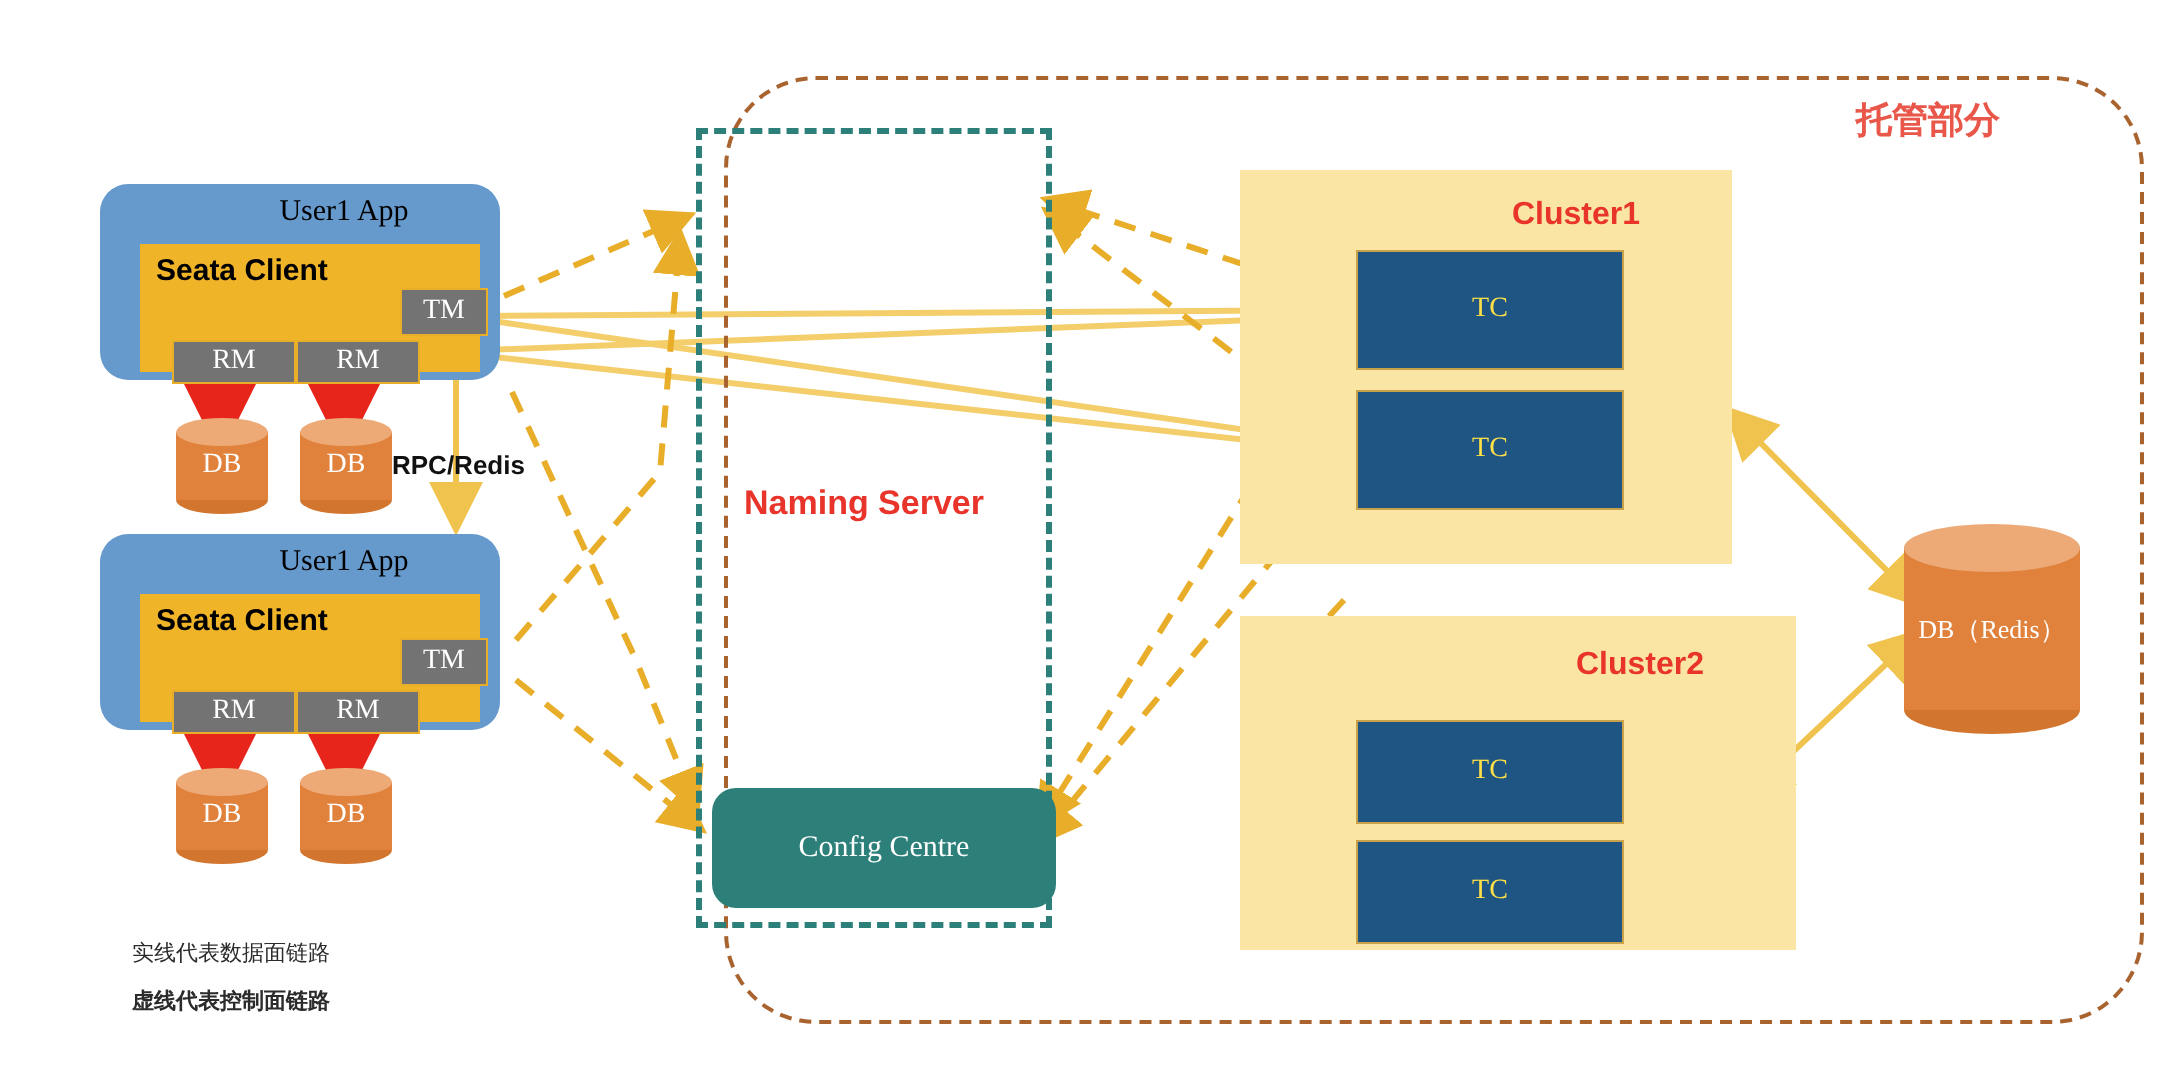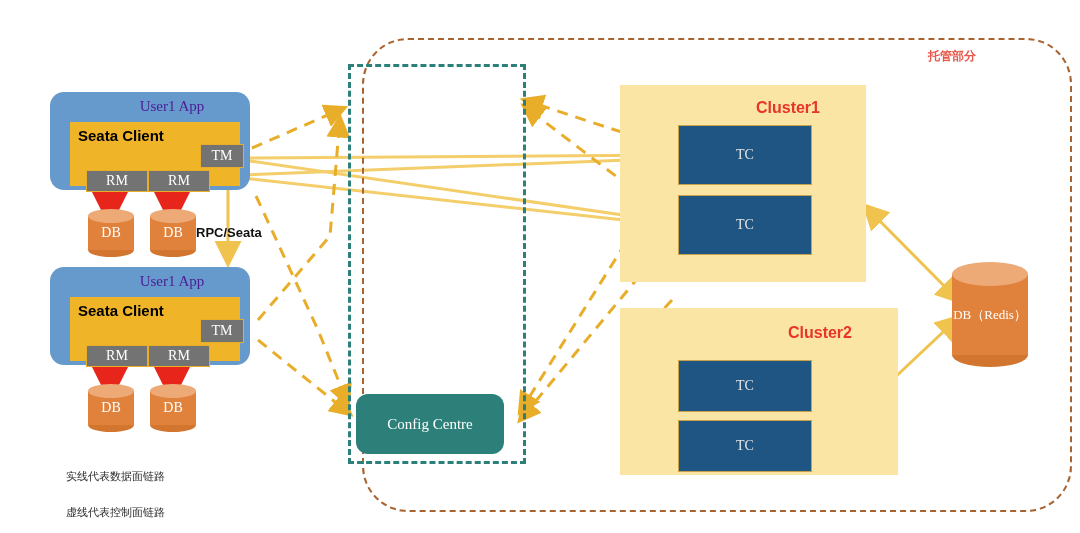--- a/index.html
+++ b/index.html
@@ -6,21 +6,21 @@
   body{width:1080px;height:533px;position:relative;overflow:hidden;
        font-family:"Liberation Sans",sans-serif;}
   #stage{position:absolute;inset:0;width:1080px;height:533px;}
   svg#wires{position:absolute;left:0;top:0;width:1080px;height:533px;pointer-events:none;}
 
   .box{position:absolute;box-sizing:border-box;}
 
   
   .app{background:#6699cc;border-radius:14px;}
   .app-title{position:absolute;left:0;right:0;top:6px;text-align:center;
-             color:#4c1d95;font-family:"Liberation Serif",serif;font-size:15px;padding-left:44px;}
+             color:#000000;font-family:"Liberation Serif",serif;font-size:15px;padding-left:44px;}
   .seata{position:absolute;background:#f0b429;}
   .seata-label{position:absolute;left:8px;top:5px;color:#000000;
                font-size:15px;font-weight:bold;}
   .teal{position:absolute;background:#737373;border:1px solid #e8ae2a;
         color:#ffffff;display:flex;align-items:center;justify-content:center;
         font-family:"Liberation Serif",serif;font-size:14px;}
 
   
   .cyl{position:absolute;}
   .cyl .body{position:absolute;left:0;right:0;top:7px;bottom:7px;
@@ -38,26 +38,26 @@
   .naming-label{position:absolute;color:#e8342a;font-size:17px;font-weight:bold;}
   .centre{position:absolute;background:#2d8079;border-radius:12px;color:#fff;
           display:flex;align-items:center;justify-content:center;
           font-family:"Liberation Serif",serif;font-size:15px;}
 
   
   .cluster{position:absolute;background:#fae5a4;}
   .cluster-label{position:absolute;right:0;color:#e8342a;font-size:16px;
                  font-weight:bold;}
   .tc{position:absolute;background:#1f5582;border:1px solid #c8a24a;
-      color:#e5e5e5;display:flex;align-items:center;justify-content:center;
+      color:#fde047;display:flex;align-items:center;justify-content:center;
       font-family:"Liberation Serif",serif;font-size:14px;}
 
   
   .hosted{position:absolute;border:2px dashed #a9632f;border-radius:46px;}
-  .hosted-label{position:absolute;color:#e8574a;font-size:12px;font-weight:bold;
+  .hosted-label{position:absolute;color:#e8574a;font-size:18px;font-weight:bold;
                 font-family:"DejaVu Sans",sans-serif;}
 
   .rpc-label{position:absolute;color:#111;font-size:13px;font-weight:bold;}
   .legend{position:absolute;color:#2b2b2b;font-size:11px;line-height:1.35;
           font-family:"DejaVu Sans",sans-serif;white-space:pre-line;margin-left:16px;}
 </style>
 </head>
 <body>
 
 <div id="stage">
@@ -145,21 +145,21 @@
     <div class="top"></div>
     <div class="lbl">DB</div>
   </div>
   <div class="cyl box" style="left:150px;top:209px;width:46px;height:48px;">
     <div class="bot"></div>
     <div class="body"></div>
     <div class="top"></div>
     <div class="lbl">DB</div>
   </div>
 
-  <div class="rpc-label" style="left:196px;top:225px;">RPC/Seata</div>
+  <div class="rpc-label" style="left:196px;top:225px;">RPC/Redis</div>
 
   <div class="app box" style="left:50px;top:267px;width:200px;height:98px;">
     <div class="app-title">User1 App</div>
   </div>
   <div class="seata box" style="left:70px;top:297px;width:170px;height:64px;">
     <div class="seata-label">Seata Client</div>
   </div>
   <div class="teal box" style="left:200px;top:319px;width:44px;height:24px;">TM</div>
   <div class="teal box" style="left:86px;top:345px;width:62px;height:22px;">RM</div>
   <div class="teal box" style="left:148px;top:345px;width:62px;height:22px;">RM</div>
@@ -171,37 +171,38 @@
     <div class="lbl">DB</div>
   </div>
   <div class="cyl box" style="left:150px;top:384px;width:46px;height:48px;">
     <div class="bot"></div>
     <div class="body"></div>
     <div class="top"></div>
     <div class="lbl">DB</div>
   </div>
 
   <div class="naming box" style="left:348px;top:64px;width:178px;height:400px;"></div>
-  <div class="centre box" style="left:356px;top:394px;width:148px;height:60px;">Config Centre</div>
+  <div class="naming-label" style="left:372px;top:242px;">Naming Server</div>
+  <div class="centre box" style="left:356px;top:394px;width:172px;height:60px;">Config Centre</div>
 
   <div class="cluster box" style="left:620px;top:85px;width:246px;height:197px;">
     <div class="cluster-label" style="top:14px;right:46px;">Cluster1</div>
     <div class="tc box" style="left:58px;top:40px;width:134px;height:60px;">TC</div>
     <div class="tc box" style="left:58px;top:110px;width:134px;height:60px;">TC</div>
   </div>
 
   <div class="cluster box" style="left:620px;top:308px;width:278px;height:167px;">
     <div class="cluster-label" style="top:16px;right:46px;">Cluster2</div>
     <div class="tc box" style="left:58px;top:52px;width:134px;height:52px;">TC</div>
     <div class="tc box" style="left:58px;top:112px;width:134px;height:52px;">TC</div>
   </div>
 
-  <div class="cyl box" style="left:952px;top:262px;width:76px;height:105px;text-align:center;">
+  <div class="cyl box" style="left:952px;top:262px;width:88px;height:105px;text-align:center;">
     <div class="bot" style="height:24px;"></div>
     <div class="body" style="top:12px;bottom:12px;"></div>
     <div class="top" style="height:24px;"></div>
     <div class="lbl" style="font-size:13px;">DB（Redis）</div>
   </div>
 
   <div class="legend" style="left:50px;top:470px;">实线代表数据面链路</div>
-  <div class="legend" style="left:50px;top:506px;">虚线代表控制面链路</div>
+  <div class="legend" style="left:50px;top:494px;font-weight:bold;">虚线代表控制面链路</div>
 
 </div>
 
 </body></html>

